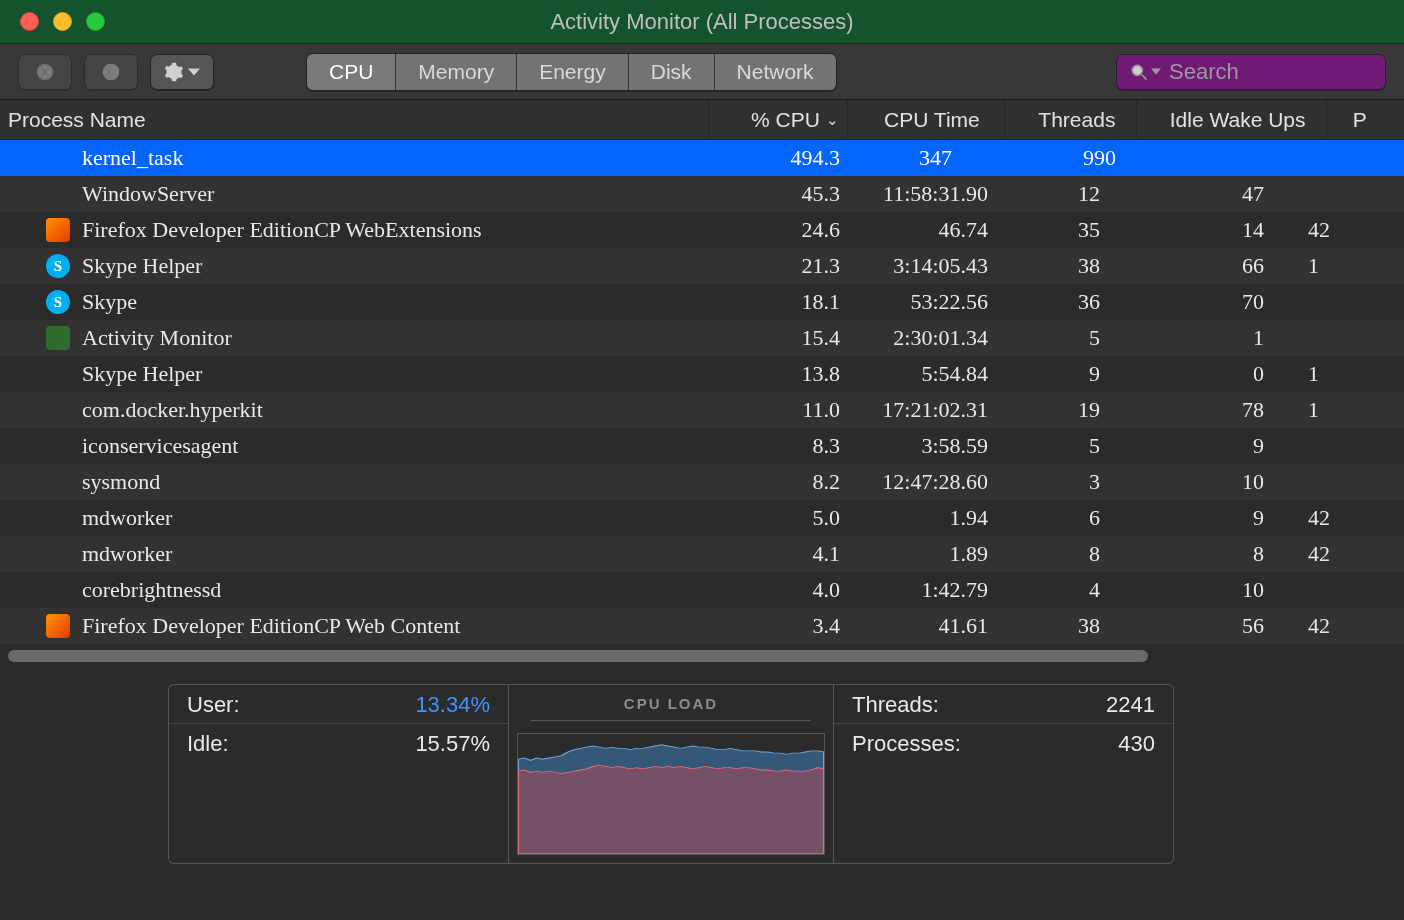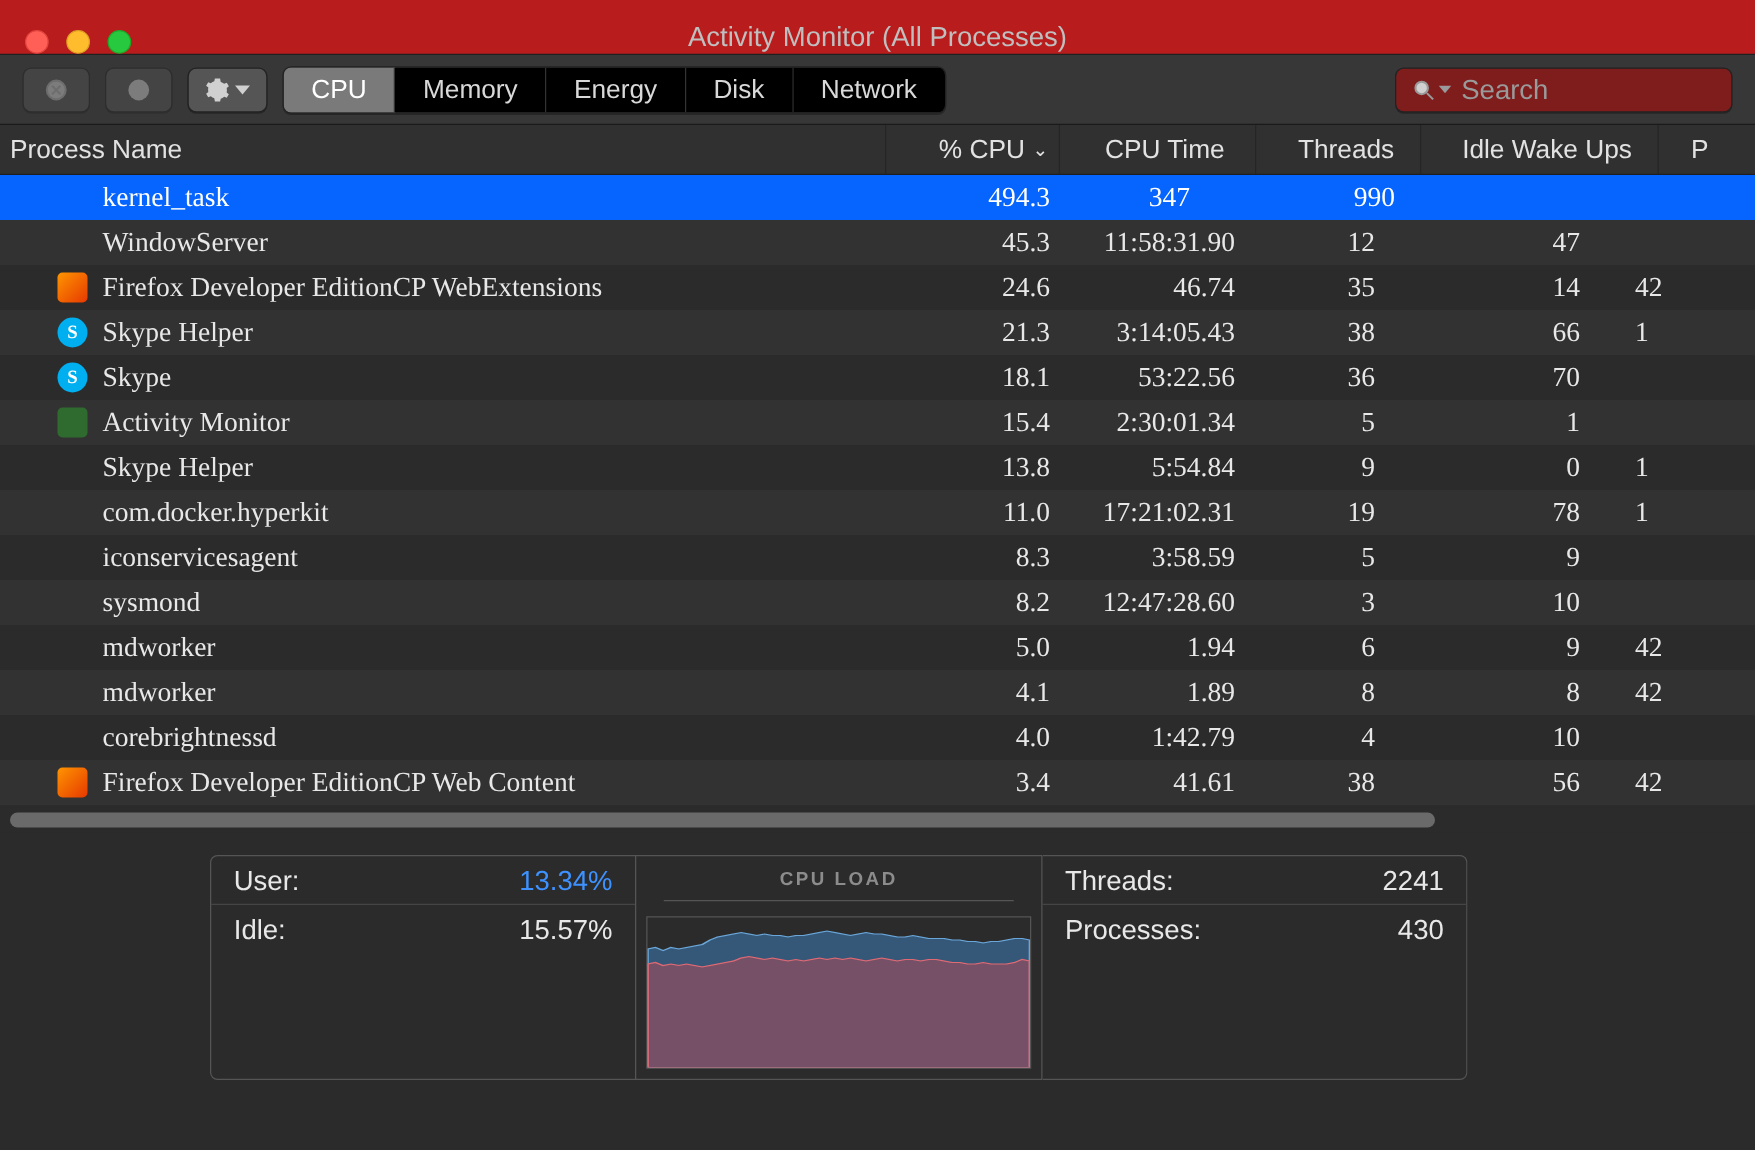--- a/index.html
+++ b/index.html
@@ -7,23 +7,23 @@
   body {
     font-family: -apple-system, "Helvetica Neue", Arial, sans-serif;
     background: #2b2b2b;
     color: #e8e8e8;
     font-size: 21px;
   }
 
   
   .titlebar {
     height: 44px;
-    background: #b91c1c;
-    display: flex;
-    align-items: flex-end;
+    background: #14532d;
+    display: flex;
+    align-items: center;
     position: relative;
     border-bottom: 1px solid #202020;
   }
   .traffic-lights {
     display: flex;
     gap: 14px;
     padding-left: 20px;
   }
   .dot {
     width: 19px; height: 19px;
@@ -62,45 +62,46 @@
     align-items: center;
     justify-content: center;
     color: #c8c8c8;
     box-shadow: 0 1px 0 rgba(0,0,0,0.3);
   }
   .tb-btn.disabled { opacity: 0.45; }
   .tb-btn.gear { min-width: 64px; gap:4px; }
 
   .seg {
     display: flex;
+    margin-left: 80px;
     border-radius: 7px;
     overflow: hidden;
     border: 1px solid #222;
     box-shadow: 0 1px 0 rgba(0,0,0,0.3);
   }
   .seg .seg-btn {
-    background: #000000;
+    background: #737373;
     height: 36px;
     padding: 0 22px;
     display: flex;
     align-items: center;
     color: #d9d9d9;
     font-size: 21px;
     border-right: 1px solid #333;
   }
   .seg .seg-btn:last-child { border-right: none; }
   .seg .seg-btn.active {
     background: #7a7a7a;
     color: #fff;
     font-weight: 500;
   }
 
   .search {
     margin-left: auto;
-    background: #7f1d1d;
+    background: #701a75;
     border: 1px solid #222;
     border-radius: 7px;
     height: 36px;
     width: 270px;
     display: flex;
     align-items: center;
     padding: 0 12px;
     color: #9a9a9a;
     box-shadow: 0 1px 0 rgba(0,0,0,0.3);
   }

